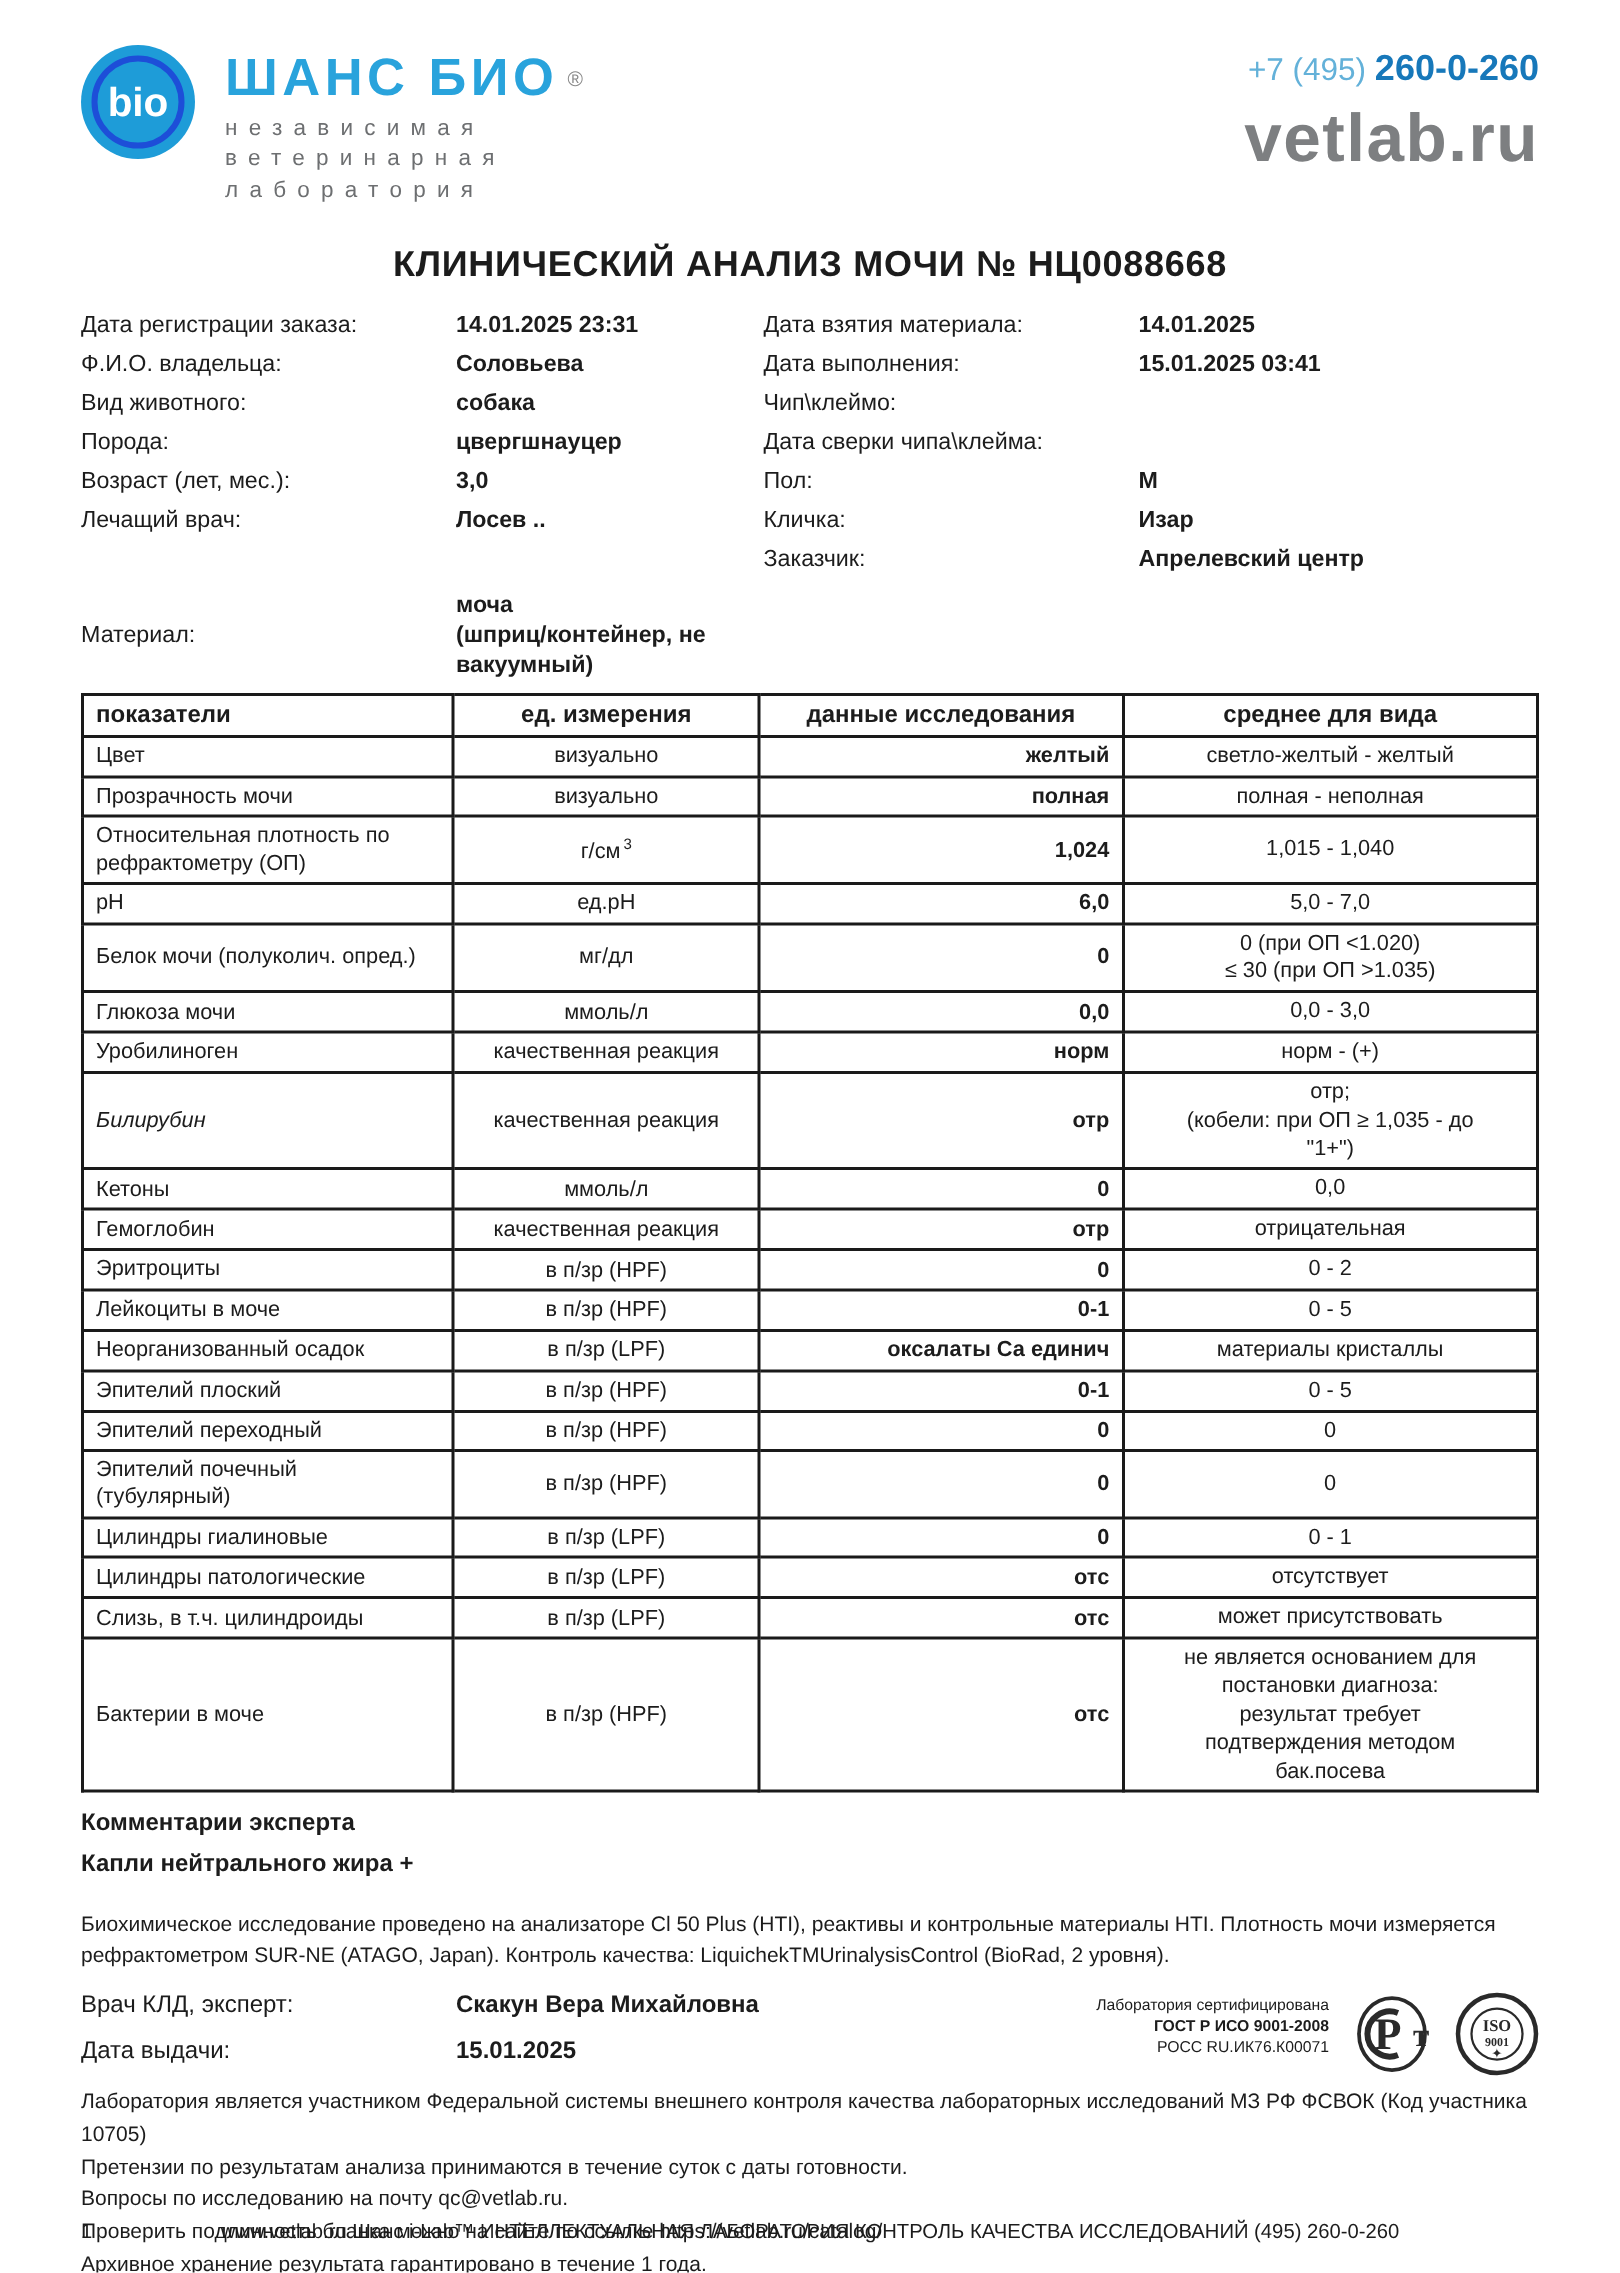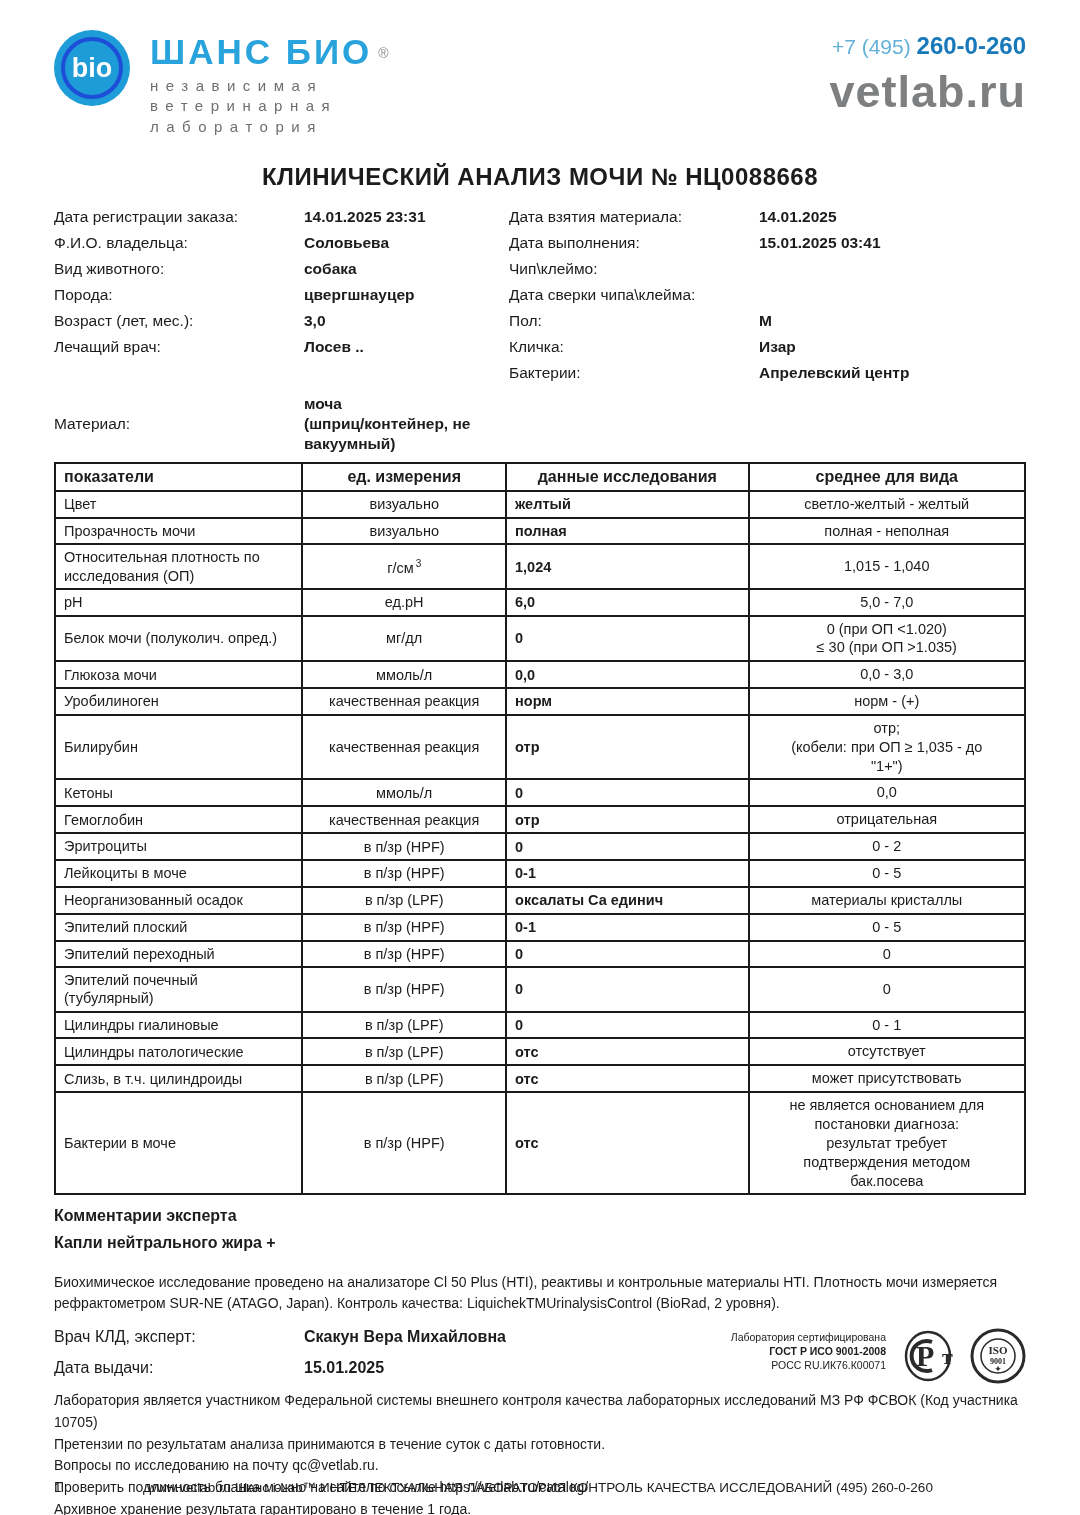--- a/index.html
+++ b/index.html
@@ -49,21 +49,21 @@
 
   
   table.results { width:100%; border-collapse:collapse; margin-top:8px; }
   table.results th, table.results td {
     border:2px solid #1a1a1a; padding:3px 8px; font-size:14.5px; vertical-align:middle;
   }
   table.results th { font-size:16px; font-weight:bold; text-align:center; padding:4px 8px; }
   table.results th:first-child { text-align:left; }
   td.c-name { text-align:left; width:25.5%; line-height:1.25; }
   td.c-unit { text-align:center; width:21%; }
-  td.c-result { text-align:left; width:25%; font-weight:bold;border-radius:12px; }
+  td.c-result { text-align:right; width:25%; font-weight:bold;border-radius:12px; }
   td.c-ref { text-align:center; width:28.5%; white-space:pre-line; line-height:1.3; }
   sup.u { font-size:10px; vertical-align:super; margin-left:2px; }
 
   
   .comments { margin-top:8px; }
   .comments div { font-weight:bold; font-size:16px; line-height:1.65; }
   .method-note { margin-top:16px; font-size:14px; line-height:1.5; }
 
   
   .doctor-block { margin-top:14px; display:flex; justify-content:space-between; }
@@ -137,21 +137,21 @@
         <span class="ilabel">Возраст (лет, мес.):</span>
         <span class="ivalue">3,0</span>
         <span class="ilabel">Пол:</span>
         <span class="ivalue">М</span>
         <span class="ilabel">Лечащий врач:</span>
         <span class="ivalue">Лосев ..</span>
         <span class="ilabel">Кличка:</span>
         <span class="ivalue">Изар</span>
         <span class="ilabel"></span>
         <span class="ivalue"></span>
-        <span class="ilabel">Бактерии:</span>
+        <span class="ilabel">Заказчик:</span>
         <span class="ivalue">Апрелевский центр</span>
       </div>
     <div class="material-row">
       <span class="ilabel">Материал:</span>
       <span class="material-value">моча
 (шприц/контейнер, не
 вакуумный)</span>
     </div>
   </div>
 
@@ -171,21 +171,21 @@
           <td class="c-result">желтый</td>
           <td class="c-ref">светло-желтый - желтый</td>
         </tr>
         <tr>
           <td class="c-name" style="white-space: pre-line;">Прозрачность мочи</td>
           <td class="c-unit">визуально</td>
           <td class="c-result">полная</td>
           <td class="c-ref">полная - неполная</td>
         </tr>
         <tr>
-          <td class="c-name" style="white-space: pre-line;">Относительная плотность по исследования (ОП)</td>
+          <td class="c-name" style="white-space: pre-line;">Относительная плотность по рефрактометру (ОП)</td>
           <td class="c-unit">г/см<sup class="u">3</sup></td>
           <td class="c-result">1,024</td>
           <td class="c-ref">1,015 - 1,040</td>
         </tr>
         <tr>
           <td class="c-name" style="white-space: pre-line;">pH</td>
           <td class="c-unit">ед.pH</td>
           <td class="c-result">6,0</td>
           <td class="c-ref">5,0 - 7,0</td>
         </tr>
@@ -202,21 +202,21 @@
           <td class="c-result">0,0</td>
           <td class="c-ref">0,0 - 3,0</td>
         </tr>
         <tr>
           <td class="c-name" style="white-space: pre-line;">Уробилиноген</td>
           <td class="c-unit">качественная реакция</td>
           <td class="c-result">норм</td>
           <td class="c-ref">норм - (+)</td>
         </tr>
         <tr>
-          <td class="c-name" style="white-space: pre-line;">Билирубин</td>
+          <td class="c-name" style="white-space: pre-line; font-style: italic;">Билирубин</td>
           <td class="c-unit">качественная реакция</td>
           <td class="c-result">отр</td>
           <td class="c-ref">отр;
 (кобели: при ОП ≥ 1,035 - до
 "1+")</td>
         </tr>
         <tr>
           <td class="c-name" style="white-space: pre-line;">Кетоны</td>
           <td class="c-unit">ммоль/л</td>
           <td class="c-result">0</td>

